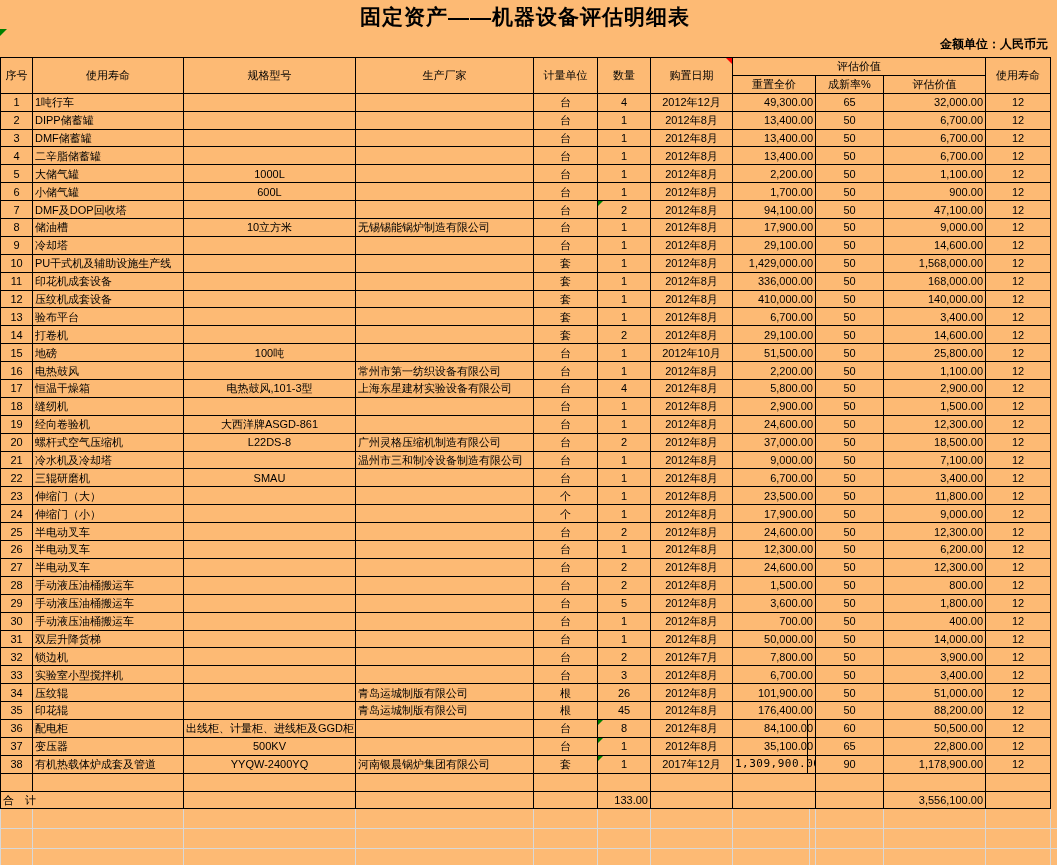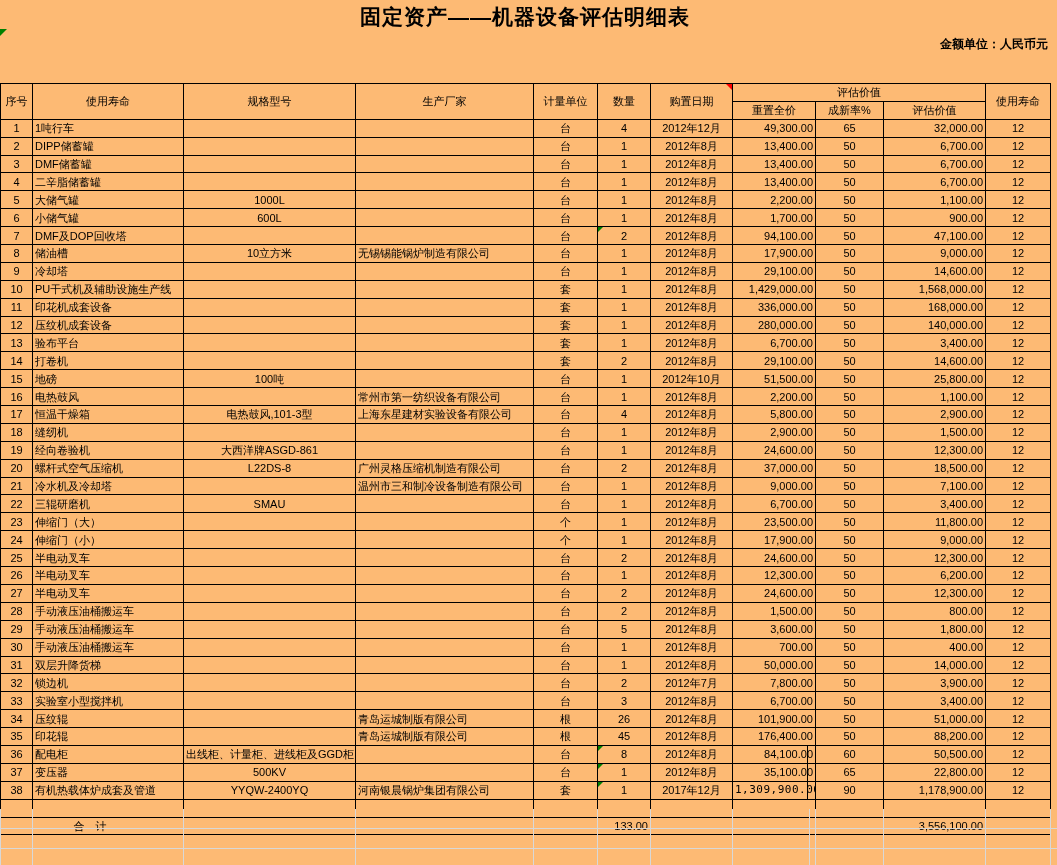--- a/index.html
+++ b/index.html
@@ -4,37 +4,37 @@
 <style>
   html,body{margin:0;padding:0;background:#fff;}
   #sheet{position:relative;width:1057px;height:865px;background:#fdba74;overflow:hidden;
          font-family:"Liberation Sans","DejaVu Sans",sans-serif;color:#000;}
   .sheet-title{position:absolute;top:3px;left:0;width:1050px;text-align:center;
                font-size:21px;font-weight:bold;letter-spacing:1px;}
   .unit-note{position:absolute;top:36px;right:9px;font-size:12px;font-weight:bold;}
   .corner-tri{position:absolute;left:0;top:29px;width:0;height:0;
               border-top:7px solid #008000;border-right:7px solid transparent;}
   table{border-collapse:collapse;table-layout:fixed;}
-  .main-table{position:absolute;top:57px;left:0;width:1050px;margin-top:26px;}
+  .main-table{position:absolute;top:57px;left:0;width:1050px;}
   .main-table th,.main-table td{border:1px solid #000;font-size:11px;font-weight:normal;
      padding:0 2px;overflow:hidden;white-space:nowrap;position:relative;line-height:1.1;}
   .main-table th{text-align:center;vertical-align:middle;}
   .main-table tr{height:17.9px;}
   .hdr-row{height:18px;}
   .c-no,.c-unit,.c-qty,.c-date,.c-rate,.c-life,.c-spec{text-align:center;}
   .c-name,.c-mfr{text-align:left;padding-left:3px;}
   .c-full,.c-value{text-align:right;padding-right:5px;}
   .inner-line{background-image:linear-gradient(#000,#000);background-repeat:no-repeat;
               background-position:calc(100% - 7px) 0;background-size:1px 100%;padding-right:11px;}
   .mono{font-family:"DejaVu Sans Mono","Liberation Mono",monospace;font-size:10px;letter-spacing:0.5px;}
   .green-tri{position:absolute;left:0;top:0;width:0;height:0;
              border-top:5px solid #008000;border-right:5px solid transparent;}
   .red-tri{position:absolute;right:0;top:0;width:0;height:0;
            border-top:6px solid #ff0000;border-left:6px solid transparent;}
-  .total-label{font-weight:bold;text-align:center;font-size:12px;letter-spacing:4px;}
+  .total-label{font-weight:bold;text-align:left;font-size:12px;letter-spacing:4px;}
   .grid-table{position:absolute;top:809px;left:0;width:1057px;}
   .grid-table td{border:1px solid #d8d8d8;height:17px;font-size:11px;}
   .grid-table tr:first-child td{border-top:none;}
   .grid-table td:last-child{border-right:none;}
 </style>
 </head>
 <body>
 
 <div id="sheet">
   <div class="sheet-title">固定资产——机器设备评估明细表</div>
@@ -221,21 +221,21 @@
           <td class="c-life">12</td>
         </tr>
         <tr>
           <td class="c-no">12</td>
           <td class="c-name">压纹机成套设备</td>
           <td class="c-spec"></td>
           <td class="c-mfr"></td>
           <td class="c-unit">套</td>
           <td class="c-qty">1</td>
           <td class="c-date">2012年8月</td>
-          <td class="c-full">280,000.00</td>
+          <td class="c-full">410,000.00</td>
           <td class="c-rate">50</td>
           <td class="c-value">140,000.00</td>
           <td class="c-life">12</td>
         </tr>
         <tr>
           <td class="c-no">13</td>
           <td class="c-name">验布平台</td>
           <td class="c-spec"></td>
           <td class="c-mfr"></td>
           <td class="c-unit">套</td>

